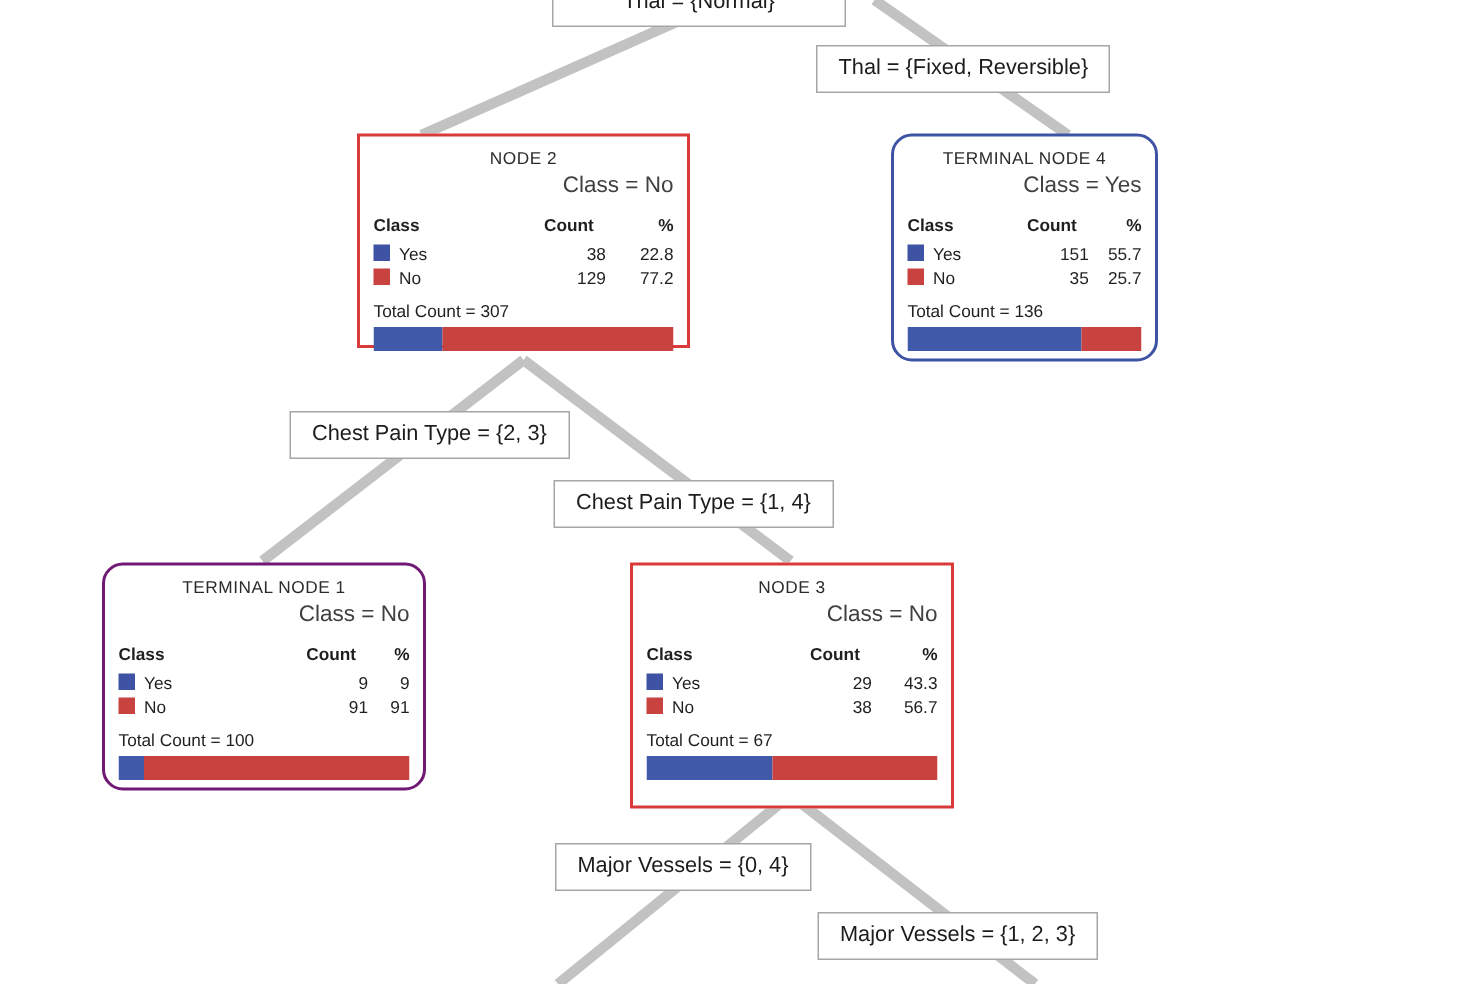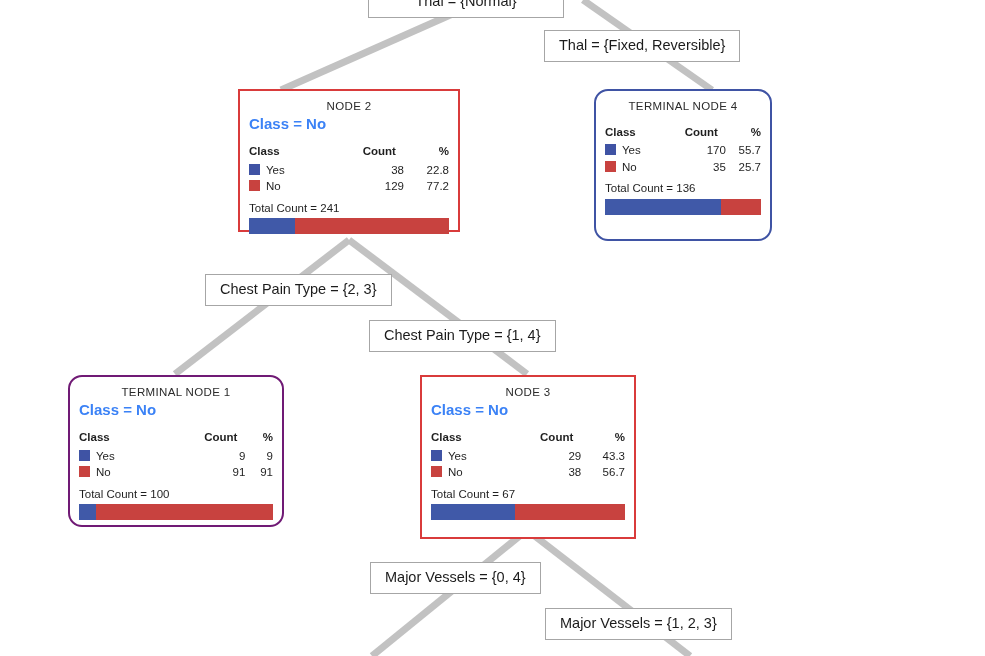--- a/index.html
+++ b/index.html
@@ -67,24 +67,24 @@
 
   .node-title {
     text-align: center;
     font-size: 11.5px;
     color: #2b2b2b;
     letter-spacing: .35px;
     margin: 2px 0 3px 0;
     line-height: 1.1;
   }
   .node-class {
-    text-align: left;
+    text-align: right;
     font-size: 15px;
-    font-weight: bold;
-    color: #3b82f6;
+    font-weight: normal;
+    color: #404040;
     margin: 0 0 9px 0;
     line-height: 1.1;
   }
 
   table.node-table {
     width: 100%;
     border-collapse: collapse;
     font-size: 11.5px;
     color: #1f1f1f;
     margin-top: 13px;
@@ -157,21 +157,21 @@
   </svg>
 
   <div class="split-label" style="left:368px; top:-14px; width:196px;">
     <span>Thal = {Normal}</span>
   </div>
 
   <div class="split-label" style="left:544px; top:30px;">
     <span>Thal = {Fixed, Reversible}</span>
   </div>
 
-  <div class="split-label" style="left:205px; top:274px;">
+  <div class="split-label" style="left:193px; top:274px;">
     <span>Chest Pain Type = {2, 3}</span>
   </div>
 
   <div class="split-label" style="left:369px; top:320px;">
     <span>Chest Pain Type = {1, 4}</span>
   </div>
 
   <div class="split-label" style="left:370px; top:562px;">
     <span>Major Vessels = {0, 4}</span>
   </div>
@@ -201,43 +201,44 @@
         </tr>
         <tr>
           <td class="c-class">
             <span class="swatch no"></span><span>No</span>
           </td>
           <td class="c-count">129</td>
           <td class="c-pct">77.2</td>
         </tr>
       </tbody>
     </table>
-    <div class="total-count">Total Count = 241</div>
+    <div class="total-count">Total Count = 307</div>
     <div class="stacked-bar">
       <div class="seg-yes" style="width: 22.8%;"></div>
       <div class="seg-no" style="width: 77.2%;"></div>
     </div>
   </div>
 
   <div class="node terminal-blue" style="left:594px; top:89px; width:178px; height:152px;">
     <div class="node-title">TERMINAL NODE 4</div>
+    <div class="node-class">Class = Yes</div>
     <table class="node-table">
       <thead>
         <tr>
           <th class="c-class">Class</th>
           <th class="c-count">Count</th>
           <th class="c-pct">%</th>
         </tr>
       </thead>
       <tbody>
         <tr>
           <td class="c-class">
             <span class="swatch yes"></span><span>Yes</span>
           </td>
-          <td class="c-count">170</td>
+          <td class="c-count">151</td>
           <td class="c-pct">55.7</td>
         </tr>
         <tr>
           <td class="c-class">
             <span class="swatch no"></span><span>No</span>
           </td>
           <td class="c-count">35</td>
           <td class="c-pct">25.7</td>
         </tr>
       </tbody>

